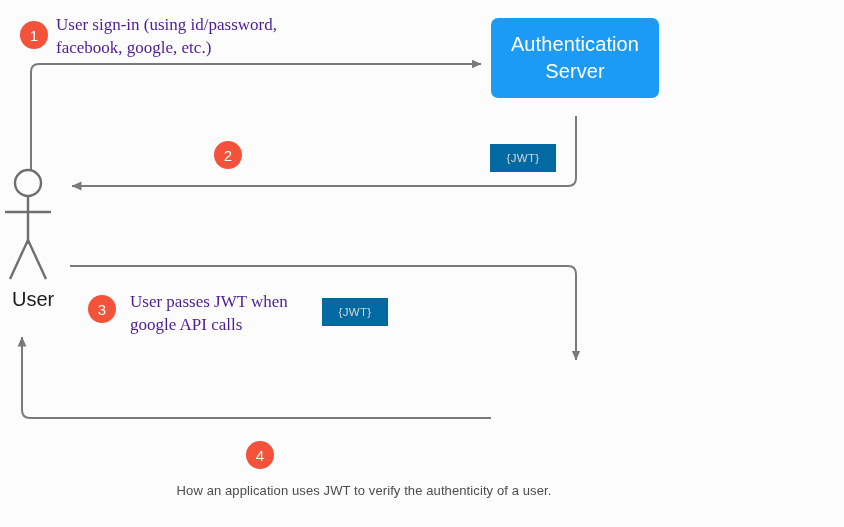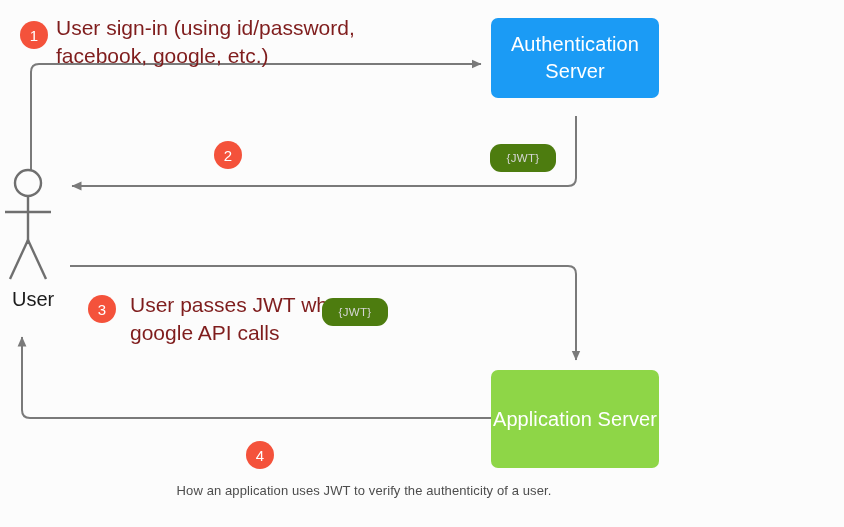--- a/index.html
+++ b/index.html
@@ -68,35 +68,36 @@
     line-height: 1;
   }
   #badge-1 { left: 20px;  top: 21px; }
   #badge-2 { left: 214px; top: 141px; }
   #badge-3 { left: 88px;  top: 295px; }
   #badge-4 { left: 246px; top: 441px; }
 
   
   .step-label {
     position: absolute;
-    font-size: 21px;
+    font-size: 17px;
     line-height: 1.33;
-    color: #7f1d1d;
+    color: #4c1d95;
     white-space: pre-line;
+    font-family: Liberation Serif, serif;
   }
   #label-1 { left: 56px;  top: 14px; }
   #label-2 { left: 252px; top: 135px; }
   #label-3 { left: 130px; top: 291px; }
   #label-4 { left: 288px; top: 435px; }
 
   
   .jwt-chip {
     position: absolute;
-    border-radius: 11px;
-    background: #4d7c0f;
+    border-radius: 0;
+    background: #0369a1;
     color: #d6d6d6;
     font-size: 11.5px;
     display: flex;
     align-items: center;
     justify-content: center;
     letter-spacing: 0.3px;
   }
   #jwt-chip-1 { left: 490px; top: 144px; width: 66px; height: 28px; }
   #jwt-chip-2 { left: 322px; top: 298px; width: 66px; height: 28px; }
 
@@ -163,22 +164,20 @@
     <line x1="26" y1="34" x2="26" y2="82" stroke="#6f6f6f" stroke-width="2.4"></line>
     <line x1="3" y1="50" x2="49" y2="50" stroke="#6f6f6f" stroke-width="2.4"></line>
     <line x1="26" y1="78" x2="8" y2="117" stroke="#6f6f6f" stroke-width="2.4"></line>
     <line x1="26" y1="78" x2="44" y2="117" stroke="#6f6f6f" stroke-width="2.4"></line>
   </svg>
   <div id="user-caption">User</div>
 
   <div id="auth-node" class="node">Authentication
 Server</div>
 
-  <div id="app-node" class="node">Application
-Server</div>
 
   <div id="badge-1" class="step-badge">1</div>
   <div id="label-1" class="step-label">User sign-in (using id/password,
 facebook, google, etc.)</div>
 
   <div id="badge-2" class="step-badge">2</div>
   <div id="jwt-chip-1" class="jwt-chip">{JWT}</div>
 
   <div id="badge-3" class="step-badge">3</div>
   <div id="label-3" class="step-label">User passes JWT when

